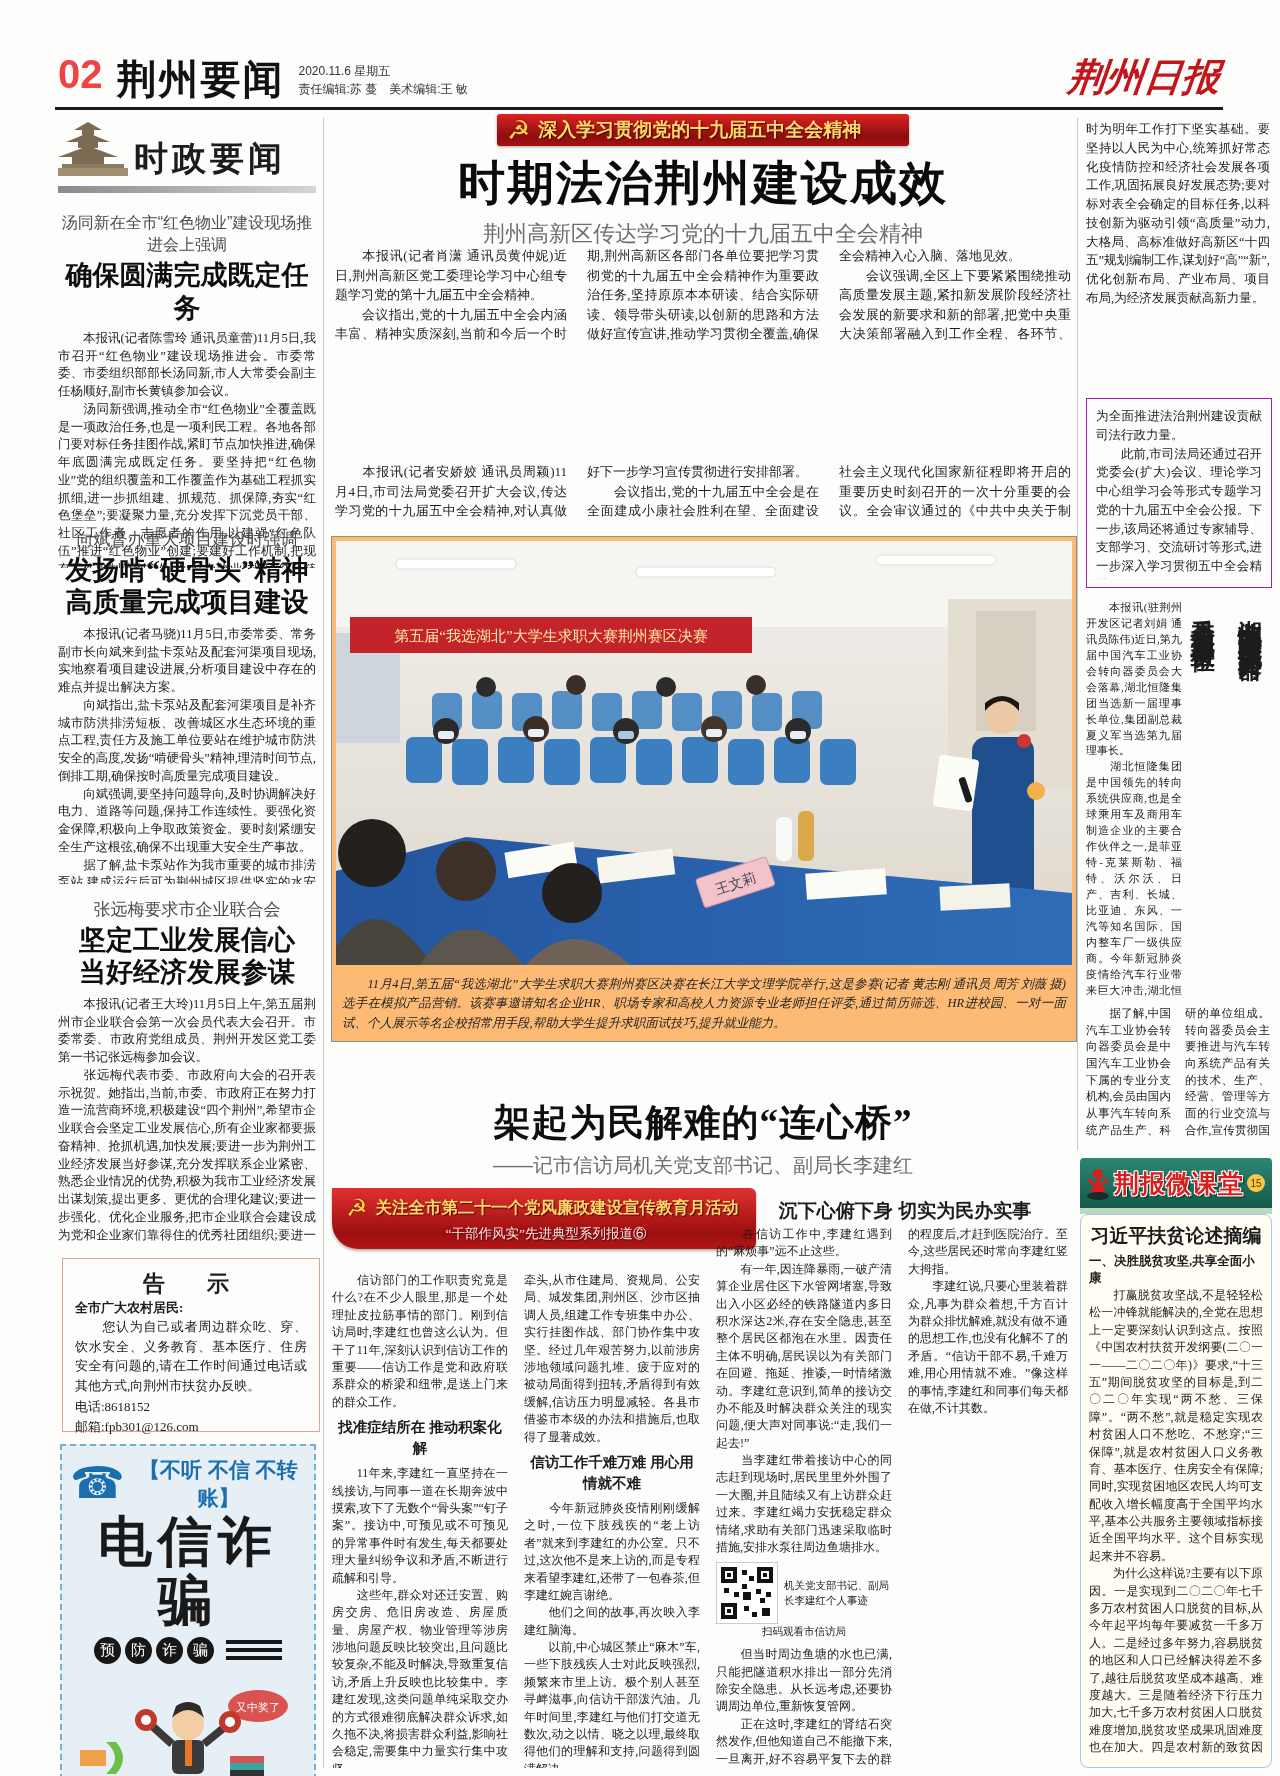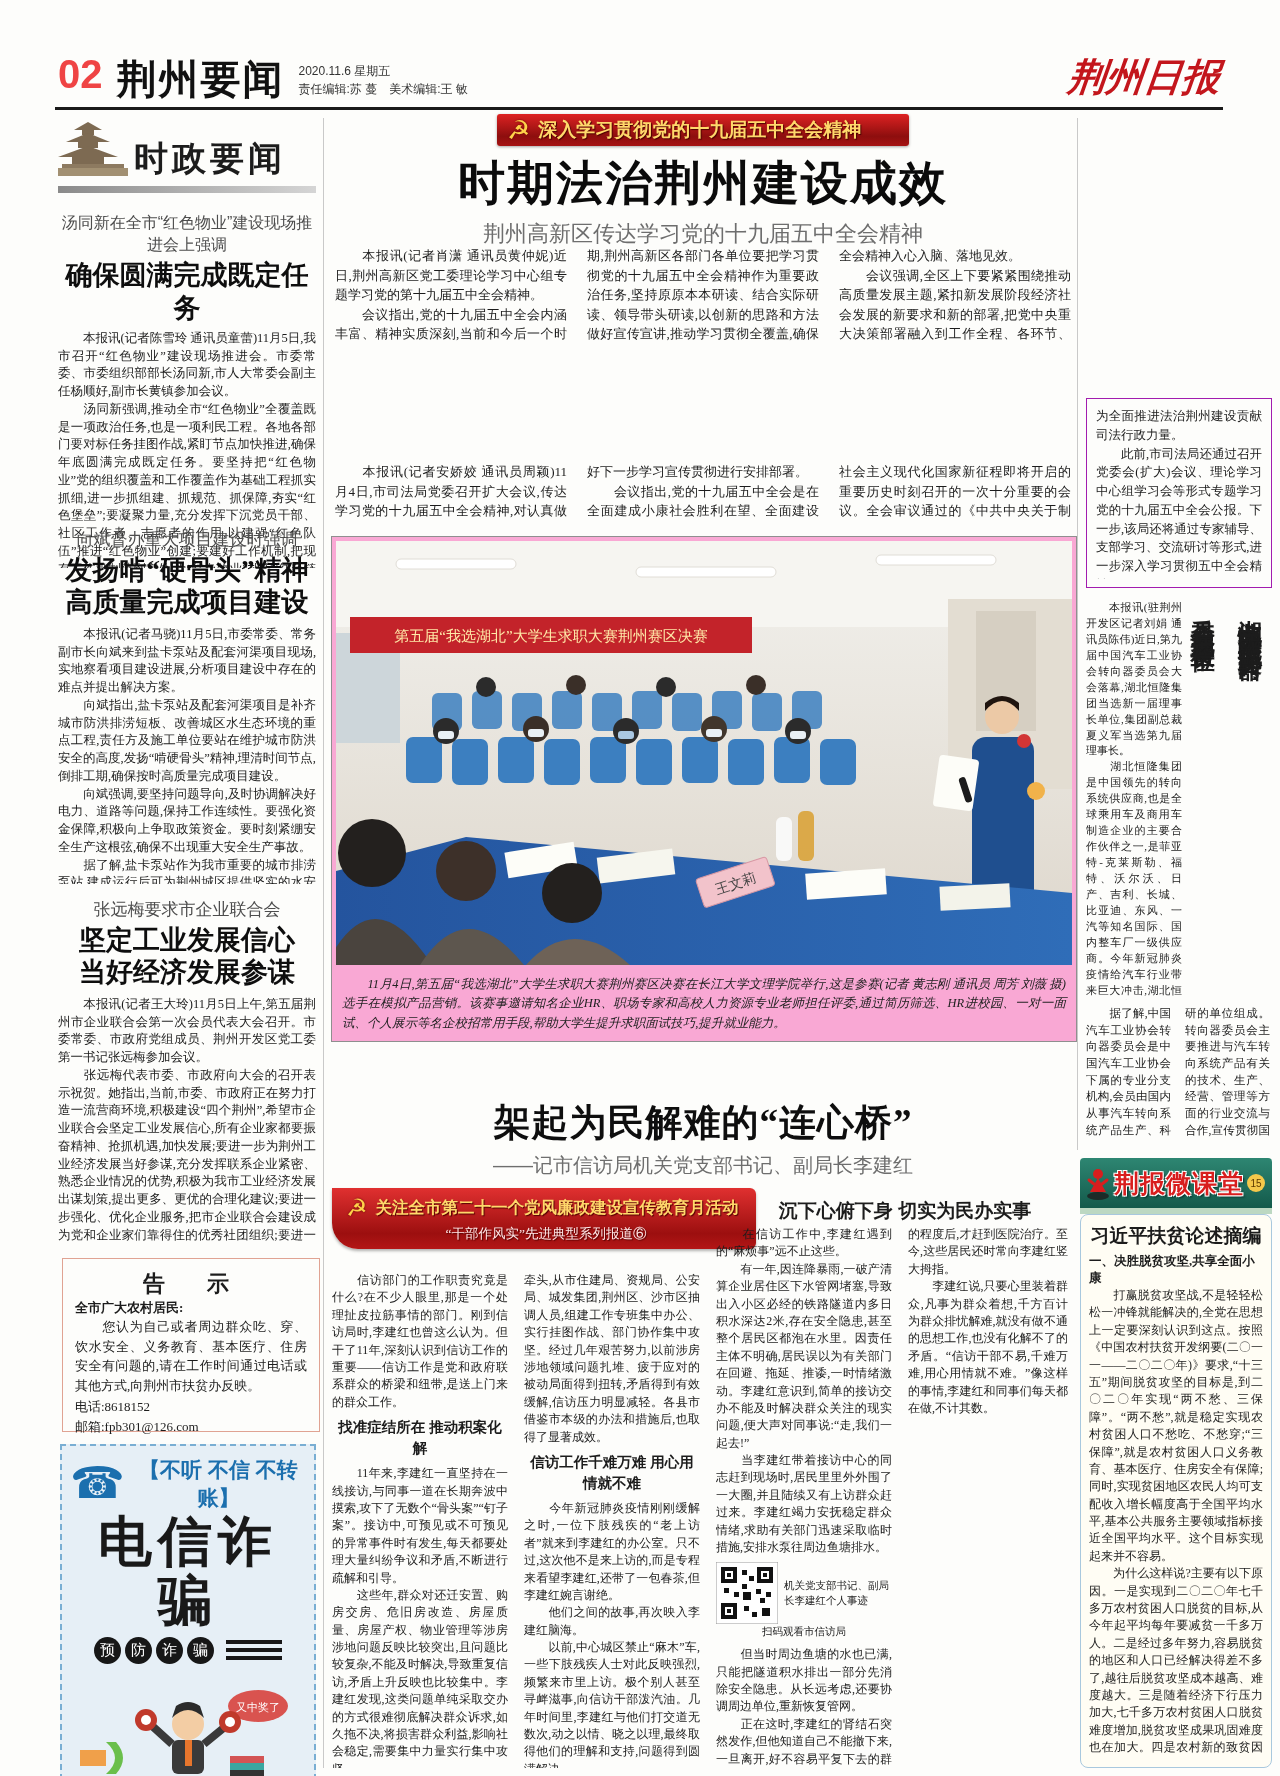--- a/index.html
+++ b/index.html
@@ -28,21 +28,21 @@
   .lbody{font-size:12.5px;line-height:1.42;}
   
   .banner-red{background:linear-gradient(180deg,#d22,#8d0e0e 70%,#a51212);border-radius:3px;
       display:flex;align-items:center;box-shadow:0 1px 3px rgba(0,0,0,.35);}
   .banner-red .emblem{color:#ffd24a;font-size:26px;margin:0 8px 0 10px;text-shadow:0 0 2px #5c0000;}
   .banner-gold{color:#ffd86b;font-weight:900;font-family:"Liberation Sans",sans-serif;text-shadow:1px 1px 1px #4d0000;}
   .bigH{font-family:"Liberation Sans",sans-serif;font-weight:900;letter-spacing:2px;color:#0b0b0b;}
   .subH{font-family:"Liberation Sans",sans-serif;color:#6e6e6e;}
   .cols3{column-count:3;column-gap:20px;font-size:13px;line-height:1.5;}
   .cols2{column-count:2;column-gap:14px;}
-  .photo-frame{border:1px solid #8f8f8f;background:#f9a8d4;padding:4px;}
+  .photo-frame{border:1px solid #8f8f8f;background:#fdba74;padding:4px;}
   .caption{font-size:12.5px;font-style:italic;line-height:1.55;text-align:justify;color:#222;}
   .credit{float:right;font-style:italic;}
   .colnarrow{font-size:12px;line-height:1.45;}
   .subhead-inline{font-family:"Liberation Sans",sans-serif;font-weight:700;font-size:14.5px;text-align:center;margin:6px 0;}
   
   .boxed{border:1px solid #a21caf;padding:8px 9px;}
   .vheads{writing-mode:vertical-rl;font-weight:900;font-size:24px;line-height:1.55;letter-spacing:3px;height:100%;}
   .vheads div{margin-left:10px;}
   
   .class-hd{background:linear-gradient(180deg,#2e8672,#135a4b);display:flex;align-items:center;
@@ -378,20 +378,21 @@
         </div>
       </div>
       <div class="qrcap c">扫码观看市信访局</div>
     </div>
     <div class="bodytext">　　但当时周边鱼塘的水也已满,只能把隧道积水排出一部分先消除安全隐患。从长远考虑,还要协调周边单位,重新恢复管网。
 　　正在这时,李建红的肾结石突然发作,但他知道自己不能撤下来,一旦离开,好不容易平复下去的群众情绪可能又会沸腾起来。因此,他一直等到将渍水排到群众能理解、接受</div>
   </div>
   <div class="abs colnarrow bodytext" style="left:908px;top:1226px;width:160px;height:542px;">的程度后,才赶到医院治疗。至今,这些居民还时常向李建红竖大拇指。
 　　李建红说,只要心里装着群众,凡事为群众着想,千方百计为群众排忧解难,就没有做不通的思想工作,也没有化解不了的矛盾。“信访干部不易,千难万难,用心用情就不难。”像这样的事情,李建红和同事们每天都在做,不计其数。</div>
 
+  <div class="abs bodytext" style="left:1086px;top:120px;width:184px;height:270px;font-size:12.5px;line-height:1.5;">时为明年工作打下坚实基础。要坚持以人民为中心,统筹抓好常态化疫情防控和经济社会发展各项工作,巩固拓展良好发展态势;要对标对表全会确定的目标任务,以科技创新为驱动引领“高质量”动力,大格局、高标准做好高新区“十四五”规划编制工作,谋划好“高”“新”,优化创新布局、产业布局、项目布局,为经济发展贡献高新力量。</div>
 
   <div class="abs boxed" style="left:1086px;top:398px;width:166px;height:172px;">
     <div class="bodytext" style="font-size:12.5px;line-height:1.5;height:100%;">为全面推进法治荆州建设贡献司法行政力量。
 　　此前,市司法局还通过召开党委会(扩大)会议、理论学习中心组学习会等形式专题学习党的十九届五中全会公报。下一步,该局还将通过专家辅导、支部学习、交流研讨等形式,进一步深入学习贯彻五中全会精神。</div>
   </div>
 
   <div class="abs" style="left:1086px;top:600px;width:184px;height:545px;">
     <div style="display:flex;height:400px;">
       <div class="bodytext" style="width:96px;font-size:11px;line-height:1.45;height:400px;">　　本报讯(驻荆州开发区记者刘娟 通讯员陈伟)近日,第九届中国汽车工业协会转向器委员会大会落幕,湖北恒隆集团当选新一届理事长单位,集团副总裁夏义军当选第九届理事长。
 　　湖北恒隆集团是中国领先的转向系统供应商,也是全球乘用车及商用车制造企业的主要合作伙伴之一,是菲亚特-克莱斯勒、福特、沃尔沃、日产、吉利、长城、比亚迪、东风、一汽等知名国际、国内整车厂一级供应商。今年新冠肺炎疫情给汽车行业带来巨大冲击,湖北恒隆集团逆势而上,在注重国内市场的同时,继续保持传统出口区域北美市场的稳定,并大力开拓南美、东南亚、欧洲等国际市场,形成全面开花局面。仅8月份,集团转向器总成出口量就超过20万台(套),创历史新高。此次当选新一届理事长单位,将在一定程度上增强湖北恒隆集团在社会及市场的影响力。</div>

